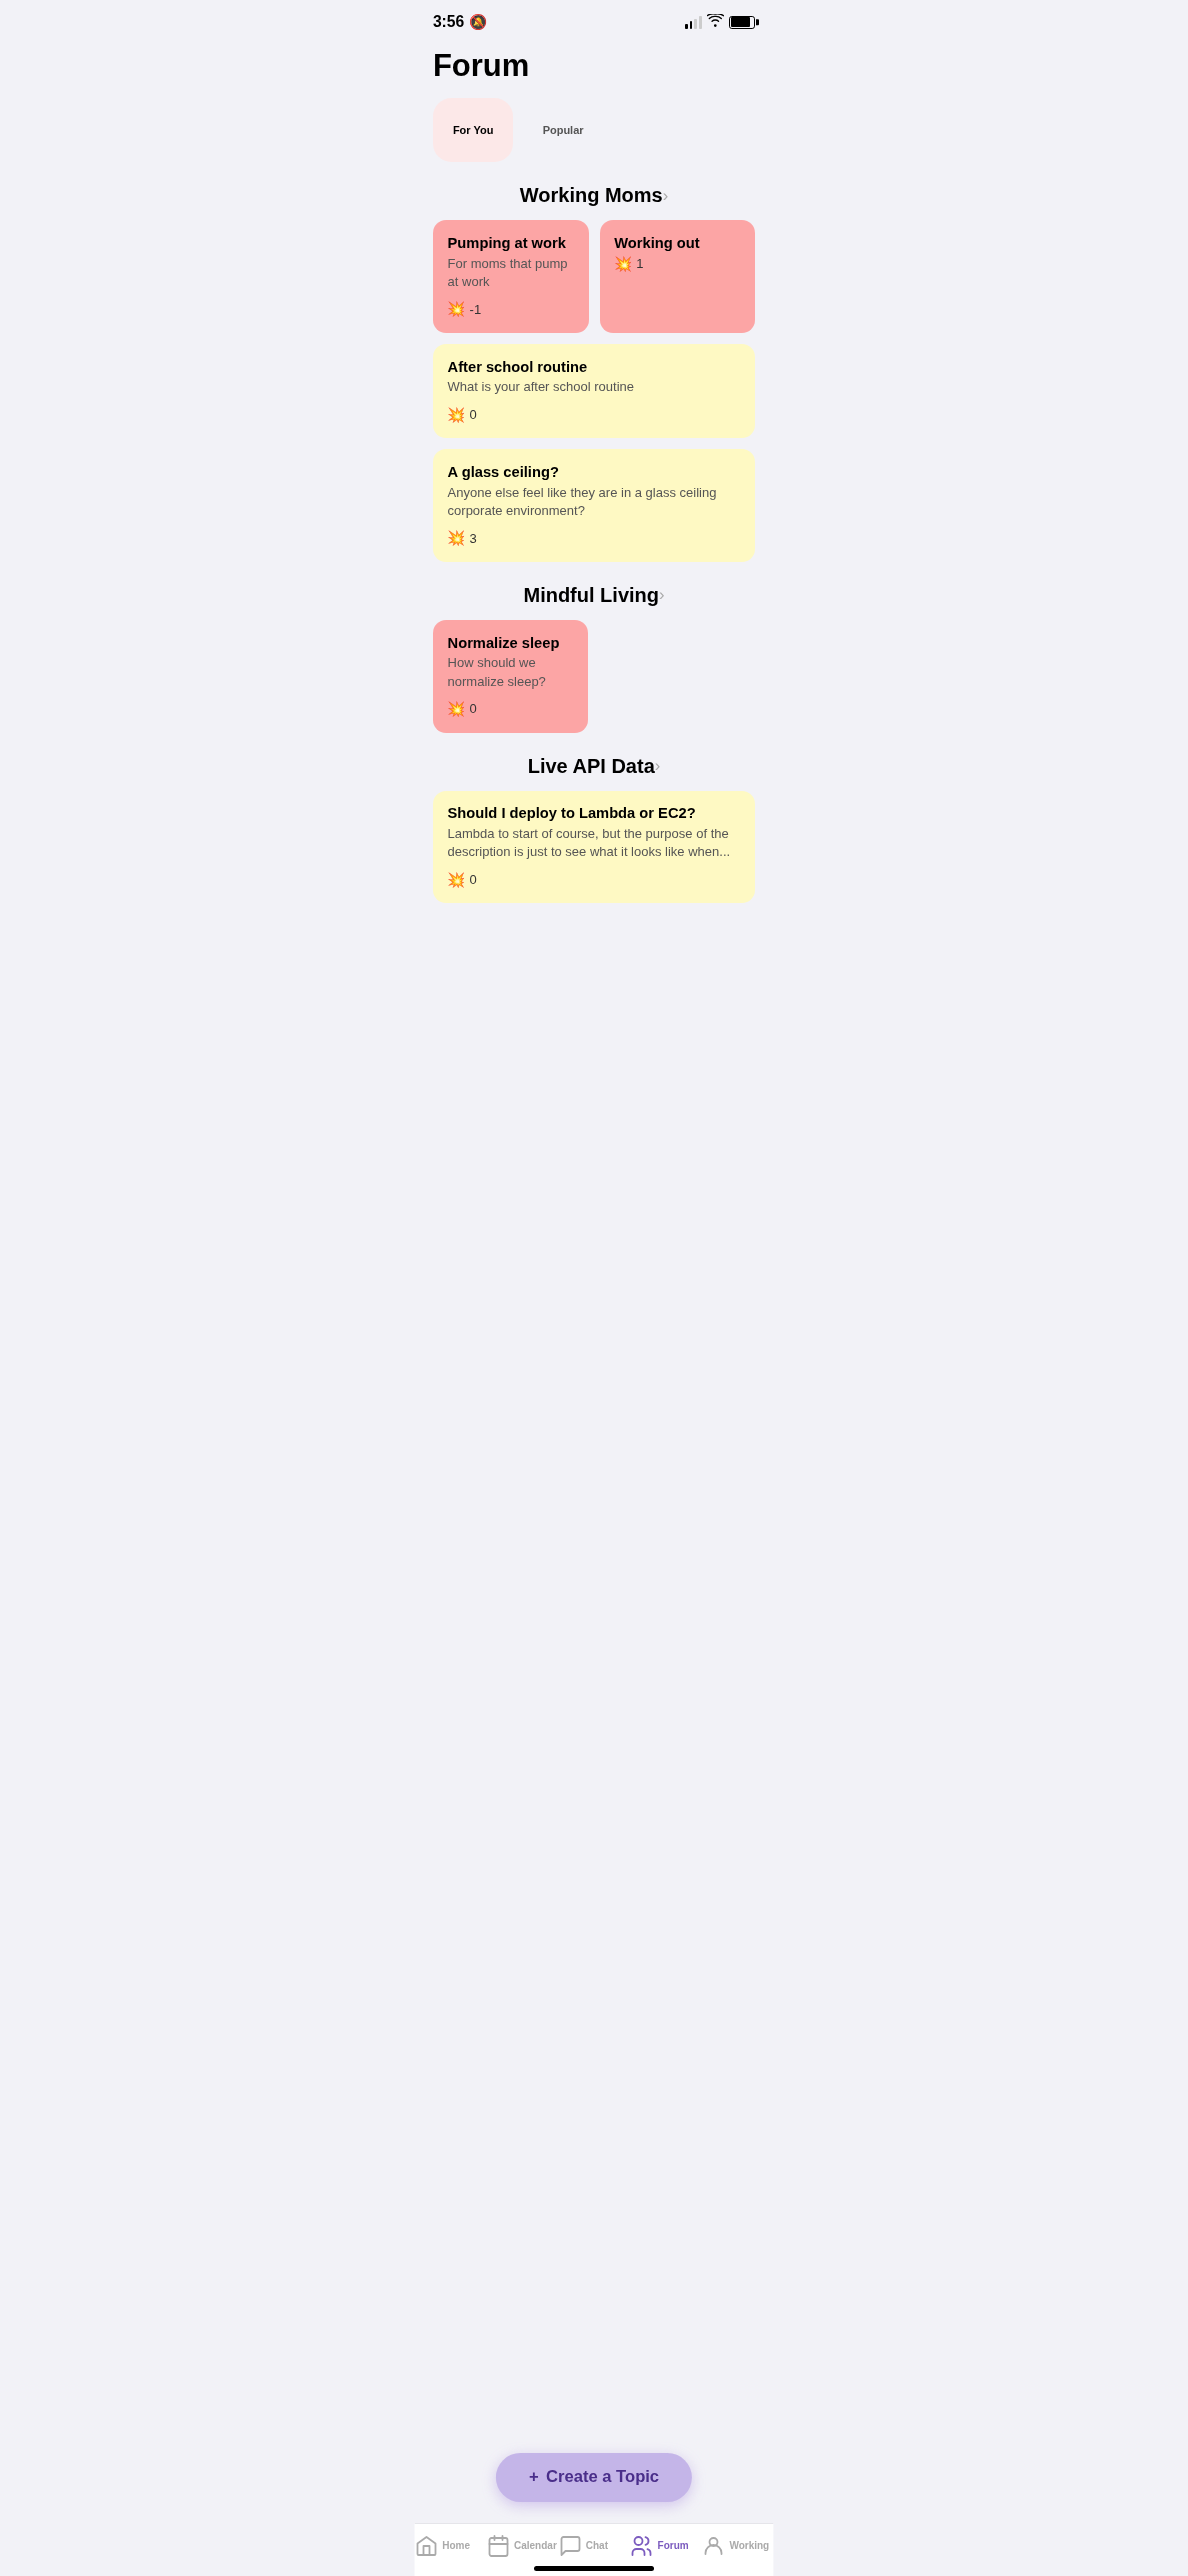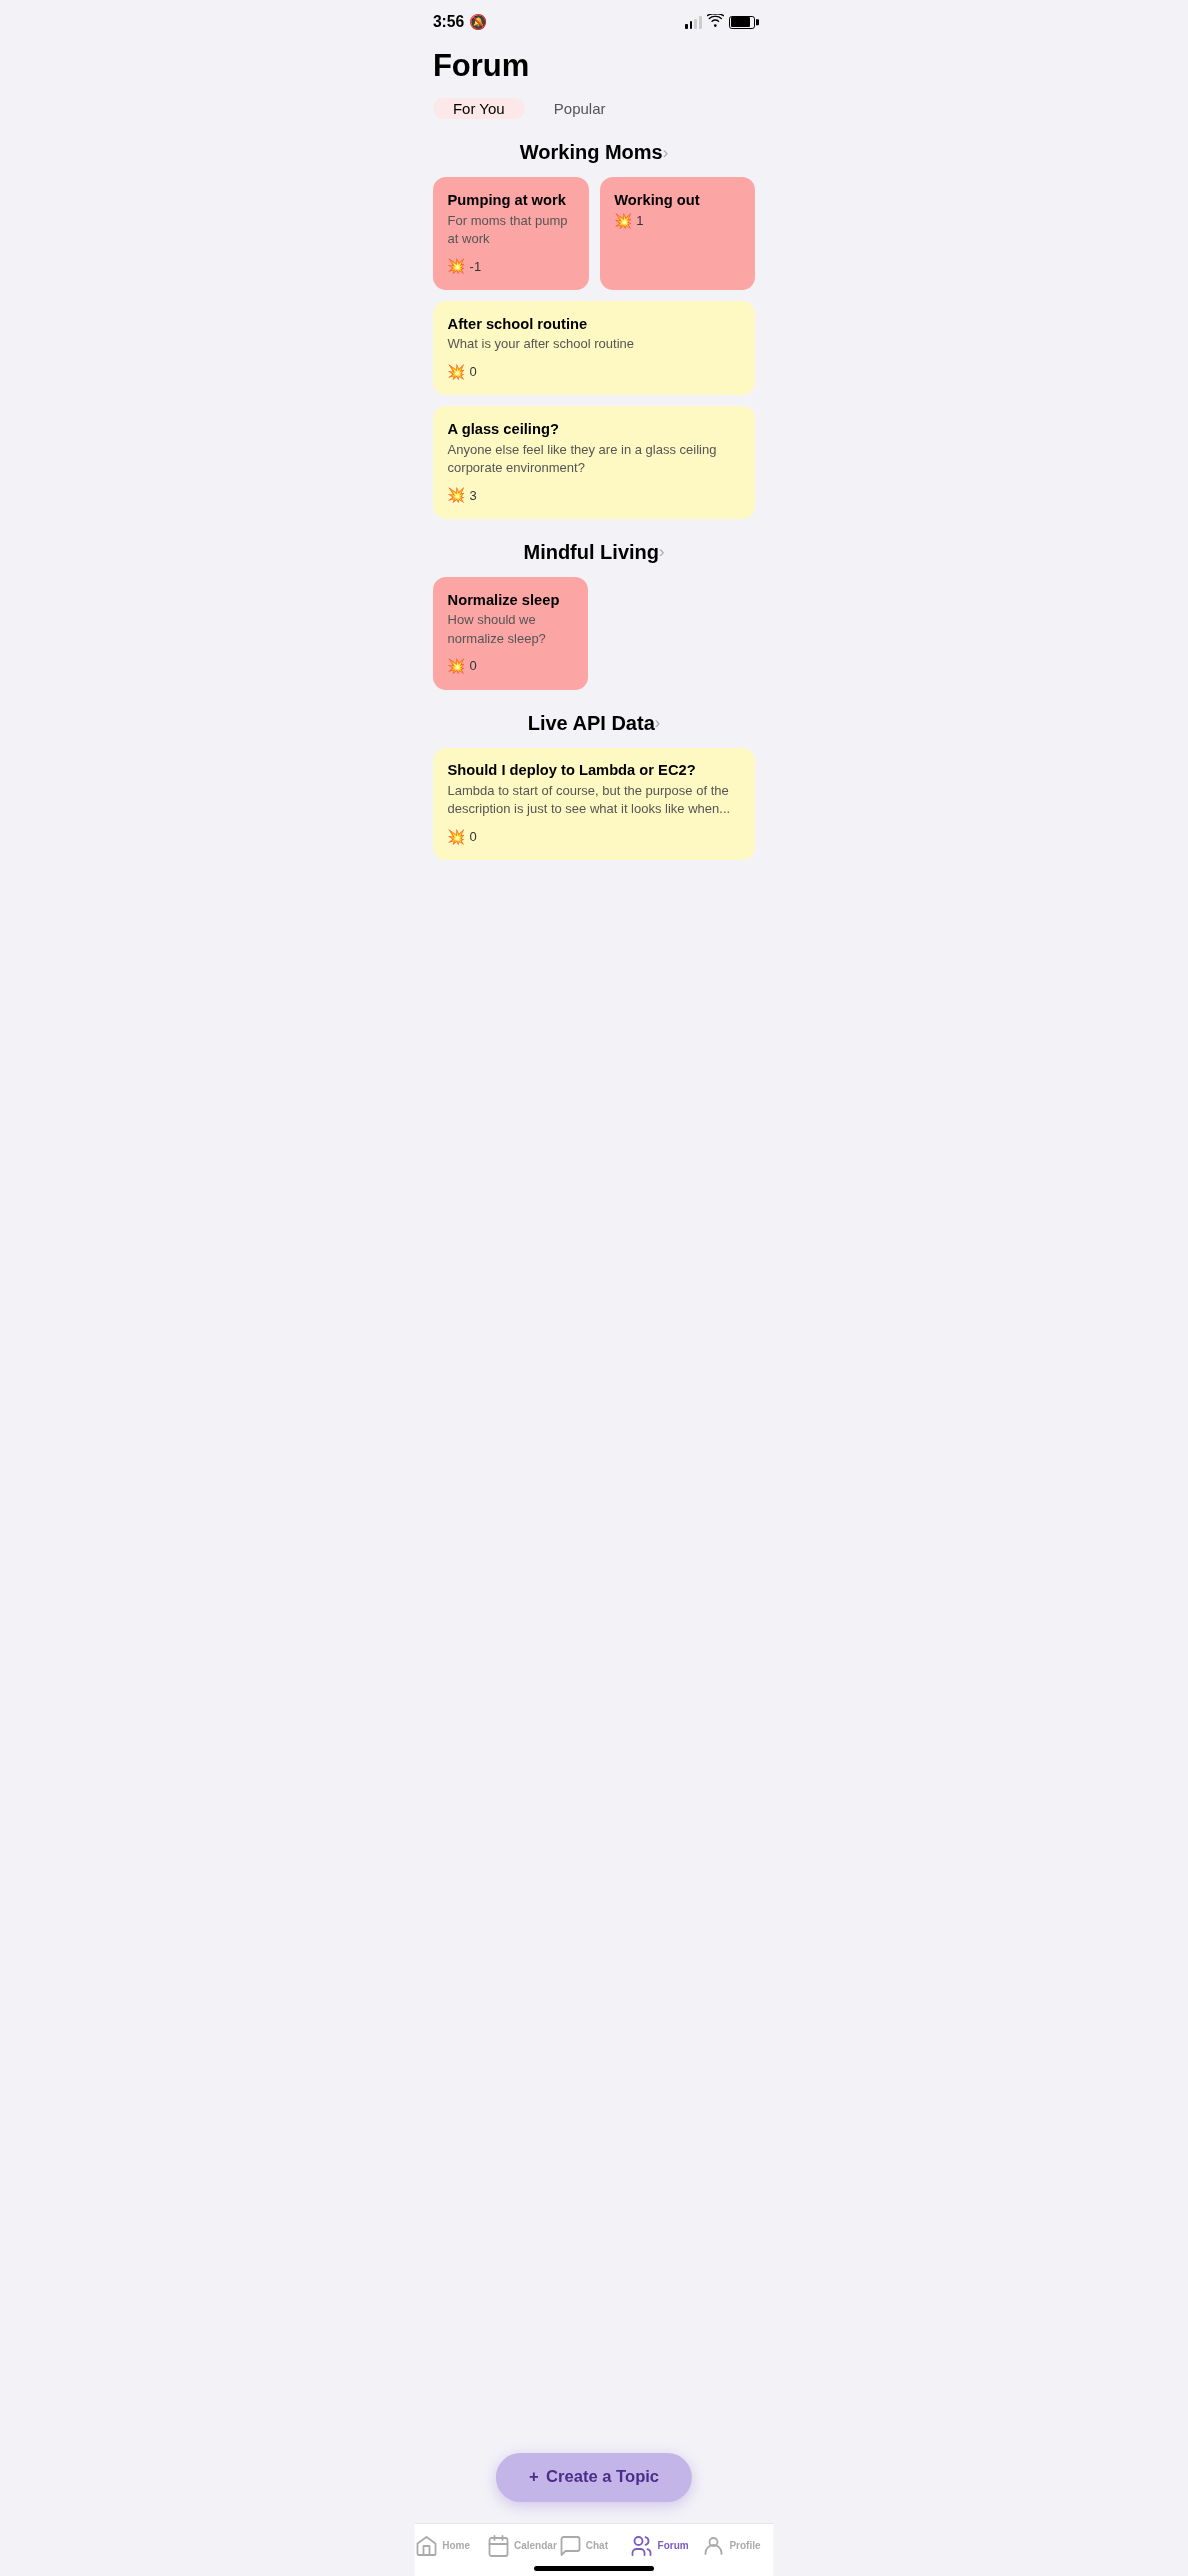--- a/index.html
+++ b/index.html
@@ -86,24 +86,24 @@
       margin-bottom: 14.7px;
     }
 
     
     .tabs {
       display: flex;
       gap: 9.2px;
       margin-bottom: 22px;
     }
     .tab {
-      padding: 2px 20px;
+      padding: 26px 20px;
       border-radius: 18.4px;
-      font-size: 15px;
-      font-weight: 400;
+      font-size: 11px;
+      font-weight: 700;
       cursor: pointer;
       border: none;
     }
     .tab.active {
       background: #fce8e8;
       color: #000;
     }
     .tab.inactive {
       background: transparent;
       color: #555;
@@ -381,18 +381,18 @@
       <path d="M16 3.13a4 4 0 0 1 0 7.75"></path>
       <path d="M21 21v-2a4 4 0 0 0-3-3.85"></path>
     </svg>
     <span class="nav-label active">Forum</span>
   </div>
   <div class="nav-item">
     <svg width="24" height="24" viewBox="0 0 24 24" fill="none" stroke="#aaa" stroke-width="1.8" stroke-linecap="round" stroke-linejoin="round">
       <circle cx="12" cy="8" r="4"></circle>
       <path d="M4 20v-1a8 8 0 0 1 16 0v1"></path>
     </svg>
-    <span class="nav-label">Profile</span>
+    <span class="nav-label">Working</span>
   </div>
 </nav>
 
 <div class="home-indicator"></div>
 
 
 </body></html>

